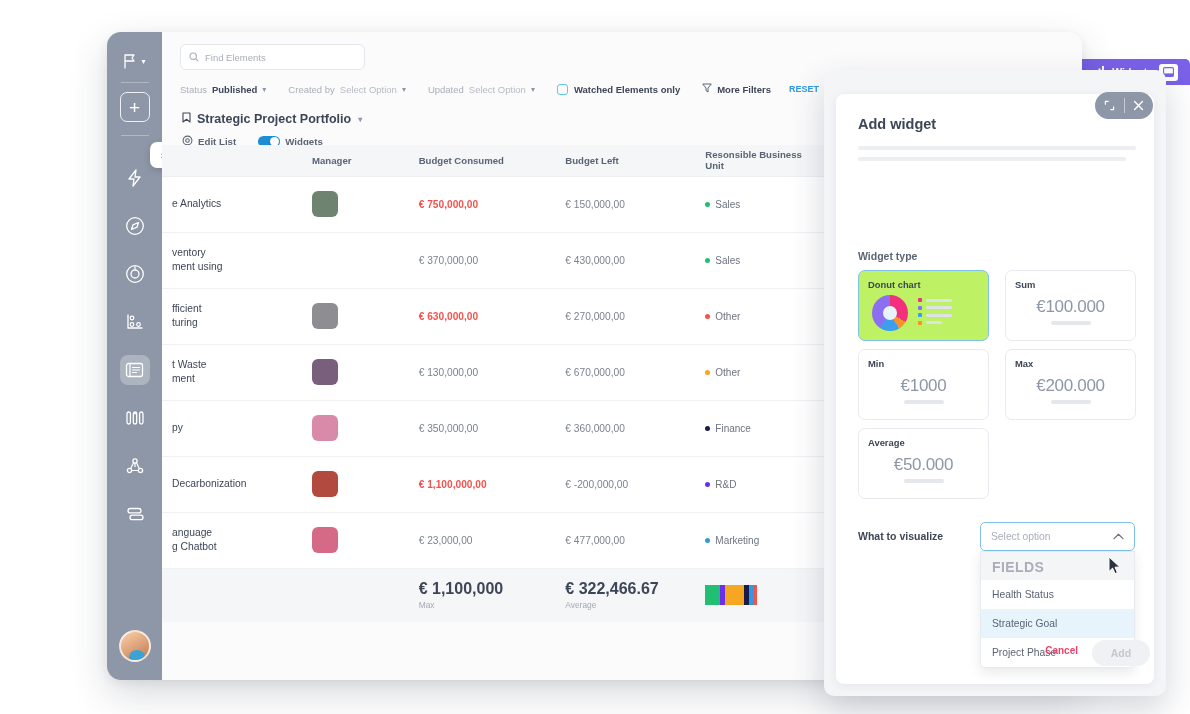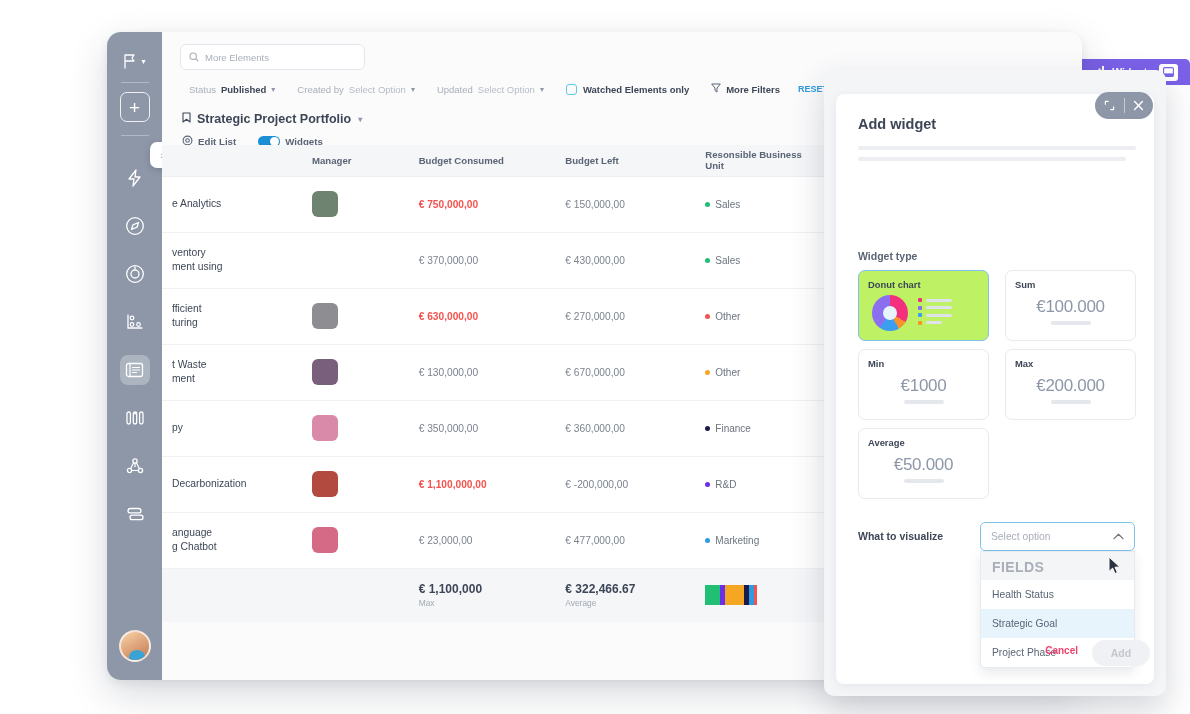--- a/index.html
+++ b/index.html
@@ -62,21 +62,21 @@
   .topbar { padding: 12px 0 0 18px; }
   .search-box {
     width: 185px; height: 26px; background:#fff;
     border: 1px solid #e3e6ec; border-radius: 6px;
     display:flex; align-items:center; gap:6px; padding: 0 8px;
   }
   .search-box span.ph { font-size: 9.5px; color:#a9aeb9; }
 
   .filters {
     display:flex; align-items:center; gap: 0;
-    padding: 13px 0 11px 27px; font-size: 9.5px;
+    padding: 13px 0 11px 18px; font-size: 9.5px;
   }
   .f-label { color:#a9aeb9; margin-right:5px; }
   .f-value { color:#3d4656; font-weight: 700; margin-right:4px; }
   .f-value.dim { color:#b6bbc5; font-weight: 400; }
   .f-group { display:flex; align-items:center; margin-right: 22px; }
   .caret { color:#8d97a8; font-size: 8px; margin-left:1px; }
   .f-check {
     width: 11px; height: 11px; border: 1.3px solid #5fc9e8; border-radius: 3px; margin-right: 6px;
   }
   .f-watched { display:flex; align-items:center; color:#3d4656; font-weight:700; margin-right: 22px; }
@@ -120,21 +120,21 @@
   .name-cell { color:#3d4656; font-size:10.3px; line-height: 1.35; }
   .amt { font-size: 10.2px; color:#7b828e; white-space: nowrap; }
   .amt.red { color:#f3534f; font-weight: 700; }
   .avatar-sq { width: 26px; height: 26px; border-radius: 6px; }
   .dot { display:inline-block; width:5px; height:5px; border-radius:50%; margin-right:5px; vertical-align: 1px; }
   .tag { white-space: nowrap; font-size: 10px; color:#6c7480; }
 
   .tfoot-row td {
     background:#f5f6f8; height: 54px; border-bottom:none; border-top:1px solid #eceef2;
   }
-  .sum-val { font-size: 12px; color:#3d4656; font-weight:700; }
+  .sum-val { font-size: 16px; color:#3d4656; font-weight:700; }
   .sum-lbl { font-size: 8.4px; color:#a3a9b4; margin-top: 2px; }
   .minibar { display:flex; height: 20px; width: 72px; }
   .minibar i { display:block; height:100%; }
 
   
   .widgets-bar {
     position:absolute; left: 821px; top: 59px; width: 369px; height: 26px;
     background: #7b61e8; border-radius: 5px 5px 0 0;
     display:flex; align-items:center; justify-content:flex-end; gap:6px;
     padding-right: 12px;
@@ -311,21 +311,21 @@
     <div class="content">
 
       <div class="topbar">
         <div class="search-box">
           <span>
             <svg width="10" height="10" viewBox="0 0 10 10">
                 <circle cx="4.2" cy="4.2" r="3.2" fill="none" stroke="#a9aeb9" stroke-width="1.1"></circle>
                 <path d="M6.6 6.6 9 9" stroke="#a9aeb9" stroke-width="1.1" stroke-linecap="round"></path>
               </svg>
           </span>
-          <span class="ph">More Elements</span>
+          <span class="ph">Find Elements</span>
         </div>
       </div>
 
       <div class="filters">
         <div class="f-group">
           <span class="f-label">Status</span>
           <span class="f-value">Published</span>
           <span class="caret">▾</span>
         </div>
         <div class="f-group">

